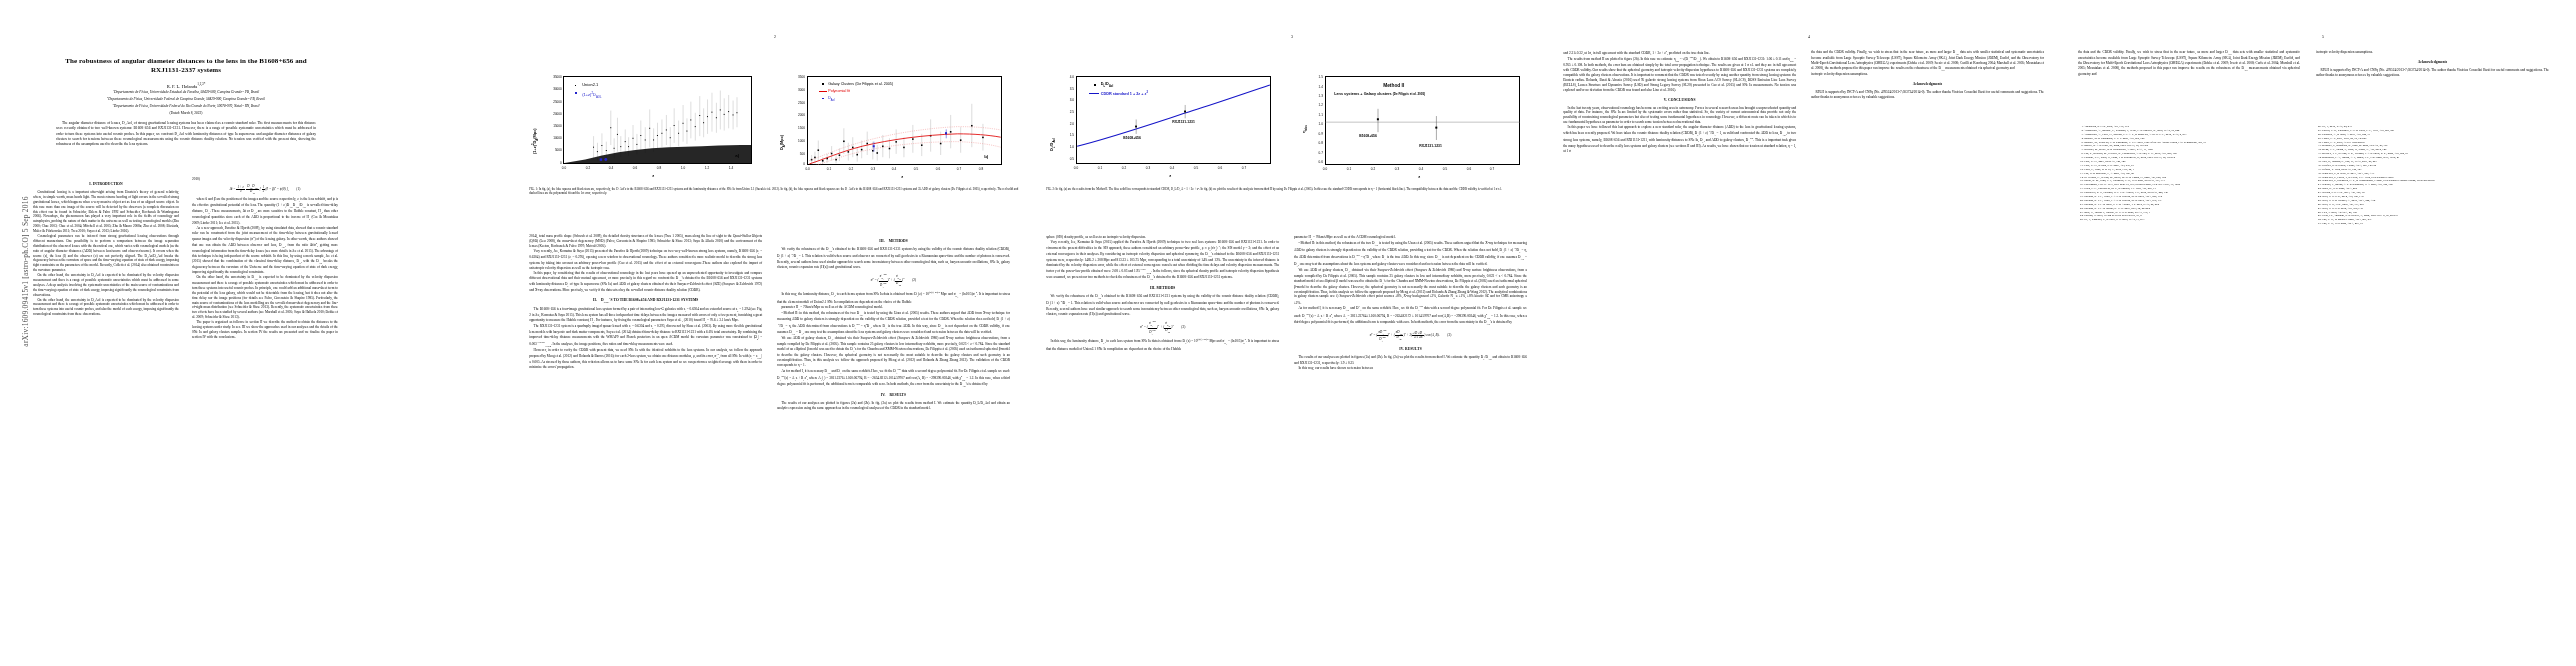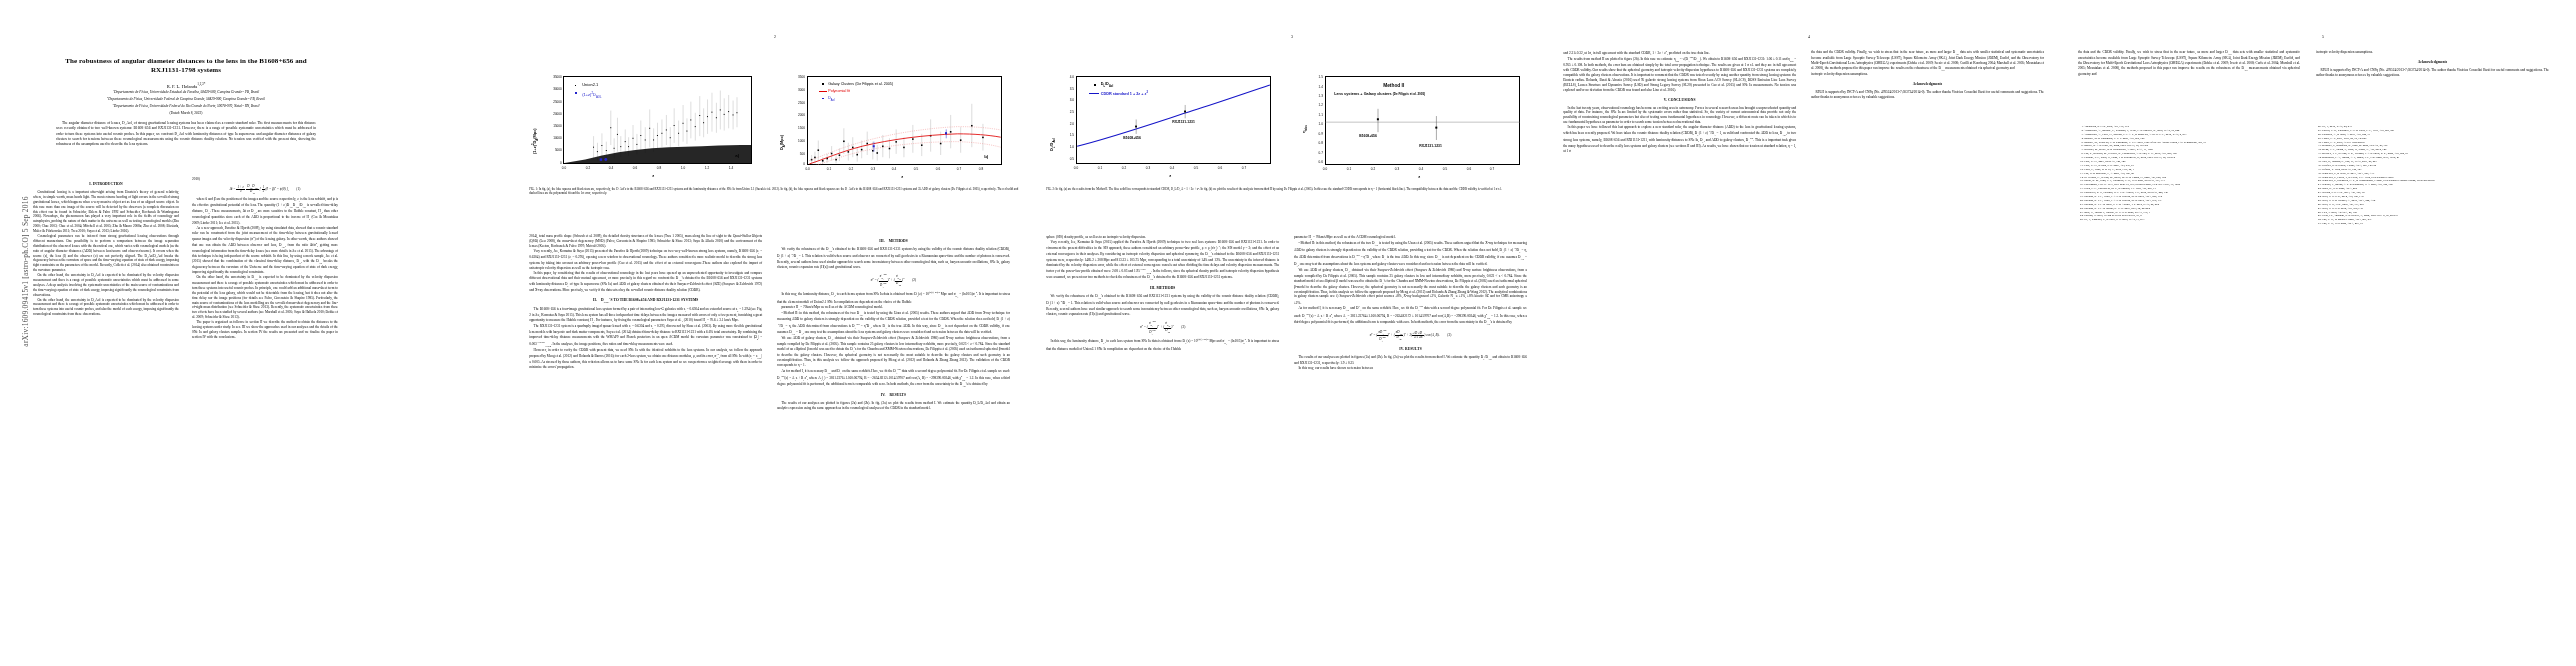--- a/index.html
+++ b/index.html
@@ -81,21 +81,21 @@
 
 <div class="sheet">
 
   <div class="page p1">
 
     <div class="arxiv-stamp">arXiv:1609.09415v1  [astro-ph.CO]  5 Sep 2016</div>
 
     <div class="titleblock">
       <div class="ttl">
         <span>The robustness of angular diameter distances to the lens in the B1608+656 and</span><br>
-        <span>RXJ1131-1798 systems</span>
+        <span>RXJ1131-2337 systems</span>
       </div>
       <div class="authors">
         <span>R. F. L. Holanda</span><sup>1,2,3*</sup>
       </div>
       <div class="affil"><sup>1</sup><span>Departamento de Física, Universidade Estadual da Paraíba, 58429-500, Campina Grande - PB, Brasil</span></div>
       <div class="affil"><sup>2</sup><span>Departamento de Física, Universidade Federal de Campina Grande, 58429-900, Campina Grande - PB, Brasil</span></div>
       <div class="affil"><sup>3</sup><span>Departamento de Física, Universidade Federal do Rio Grande do Norte, 59078-970, Natal - RN, Brasil</span></div>
       <div class="dateline">(Dated: March 8, 2022)</div>
       <div class="abstract">
         <p>The angular diameter distance of lenses, D_Aol, of strong gravitational lensing systems has been claimed as a cosmic standard ruler. The first measurements for this distance were recently obtained to two well-known systems: B1608+656 and RXJ1131-1231. However, there is a range of possible systematic uncertainties which must be addressed in order to turn these systems into useful cosmic probes. In this paper, we confront D_Aol with luminosity distances of type Ia supernovae and angular diameter distances of galaxy clusters to search for tensions between these cosmological measurements using the cosmic distance duality relation. No tension was verified with the present data, showing the robustness of the assumptions used to describe the lens systems.</p>

